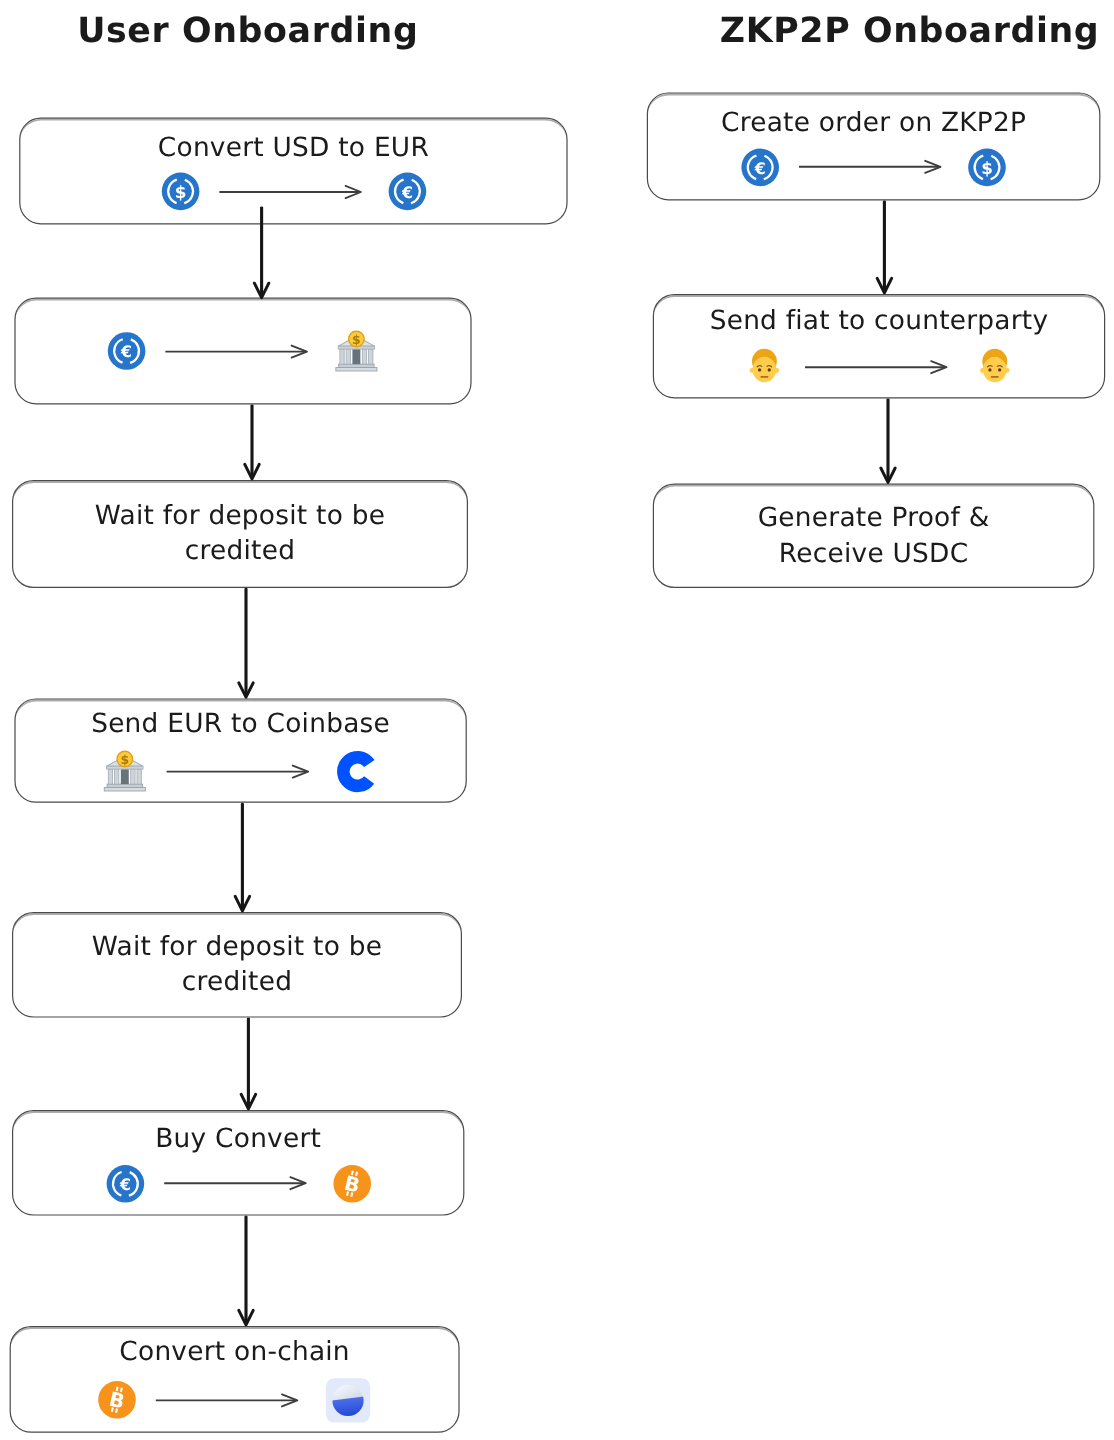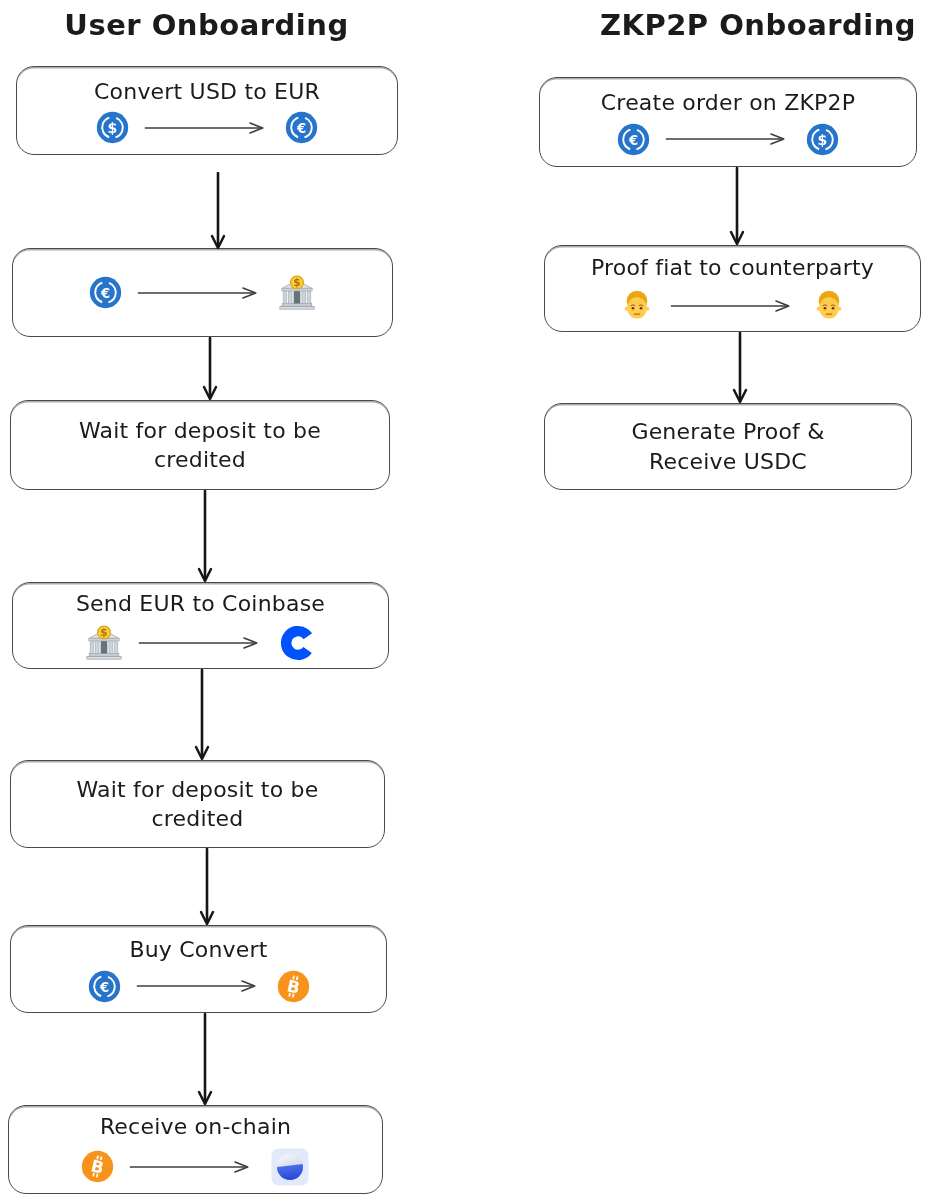--- a/index.html
+++ b/index.html
@@ -101,21 +101,21 @@
       <path d="M117 3.5 L131 9 L117 14.5" fill="none" stroke="#3d3d3d" stroke-width="1.7" stroke-linecap="round" stroke-linejoin="round"></path>
     </symbol>
   </defs>
 </svg>
 
 <div class="canvas">
 
   <div class="col-title" style="left:16px;top:8px;width:381px;">User Onboarding</div>
   <div class="col-title" style="left:569px;top:8px;width:378px;">ZKP2P Onboarding</div>
 
-  <div class="node" style="left:16px;top:66px;width:382px;height:89px;">
+  <div class="node" style="left:16px;top:98px;width:457px;height:89px;">
     <div class="node-label">
       <span>Convert USD to EUR</span>
     </div>
     <div class="icon-row">
       <svg width="33" height="33">
           <use href="#sym-usd-coin" xlink:href="#sym-usd-coin"></use>
         </svg>
       <svg width="128" height="18">
           <use href="#sym-harrow" xlink:href="#sym-harrow"></use>
         </svg>
@@ -182,21 +182,21 @@
           <use href="#sym-harrow" xlink:href="#sym-harrow"></use>
         </svg>
       <svg width="33" height="33">
           <use href="#sym-bitcoin" xlink:href="#sym-bitcoin"></use>
         </svg>
     </div>
   </div>
 
   <div class="node" style="left:8px;top:1105px;width:375px;height:89px;">
     <div class="node-label">
-      <span>Receive on-chain</span>
+      <span>Convert on-chain</span>
     </div>
     <div class="icon-row">
       <svg width="33" height="33">
           <use href="#sym-bitcoin" xlink:href="#sym-bitcoin"></use>
         </svg>
       <svg width="128" height="18">
           <use href="#sym-harrow" xlink:href="#sym-harrow"></use>
         </svg>
       <svg width="40" height="40">
           <use href="#sym-wallet" xlink:href="#sym-wallet"></use>
@@ -216,21 +216,21 @@
           <use href="#sym-harrow" xlink:href="#sym-harrow"></use>
         </svg>
       <svg width="33" height="33">
           <use href="#sym-usd-coin" xlink:href="#sym-usd-coin"></use>
         </svg>
     </div>
   </div>
 
   <div class="node" style="left:544px;top:245px;width:377px;height:87px;">
     <div class="node-label">
-      <span>Proof fiat to counterparty</span>
+      <span>Send fiat to counterparty</span>
     </div>
     <div class="icon-row">
       <svg width="36" height="36">
           <use href="#sym-person" xlink:href="#sym-person"></use>
         </svg>
       <svg width="128" height="18">
           <use href="#sym-harrow" xlink:href="#sym-harrow"></use>
         </svg>
       <svg width="36" height="36">
           <use href="#sym-person" xlink:href="#sym-person"></use>

